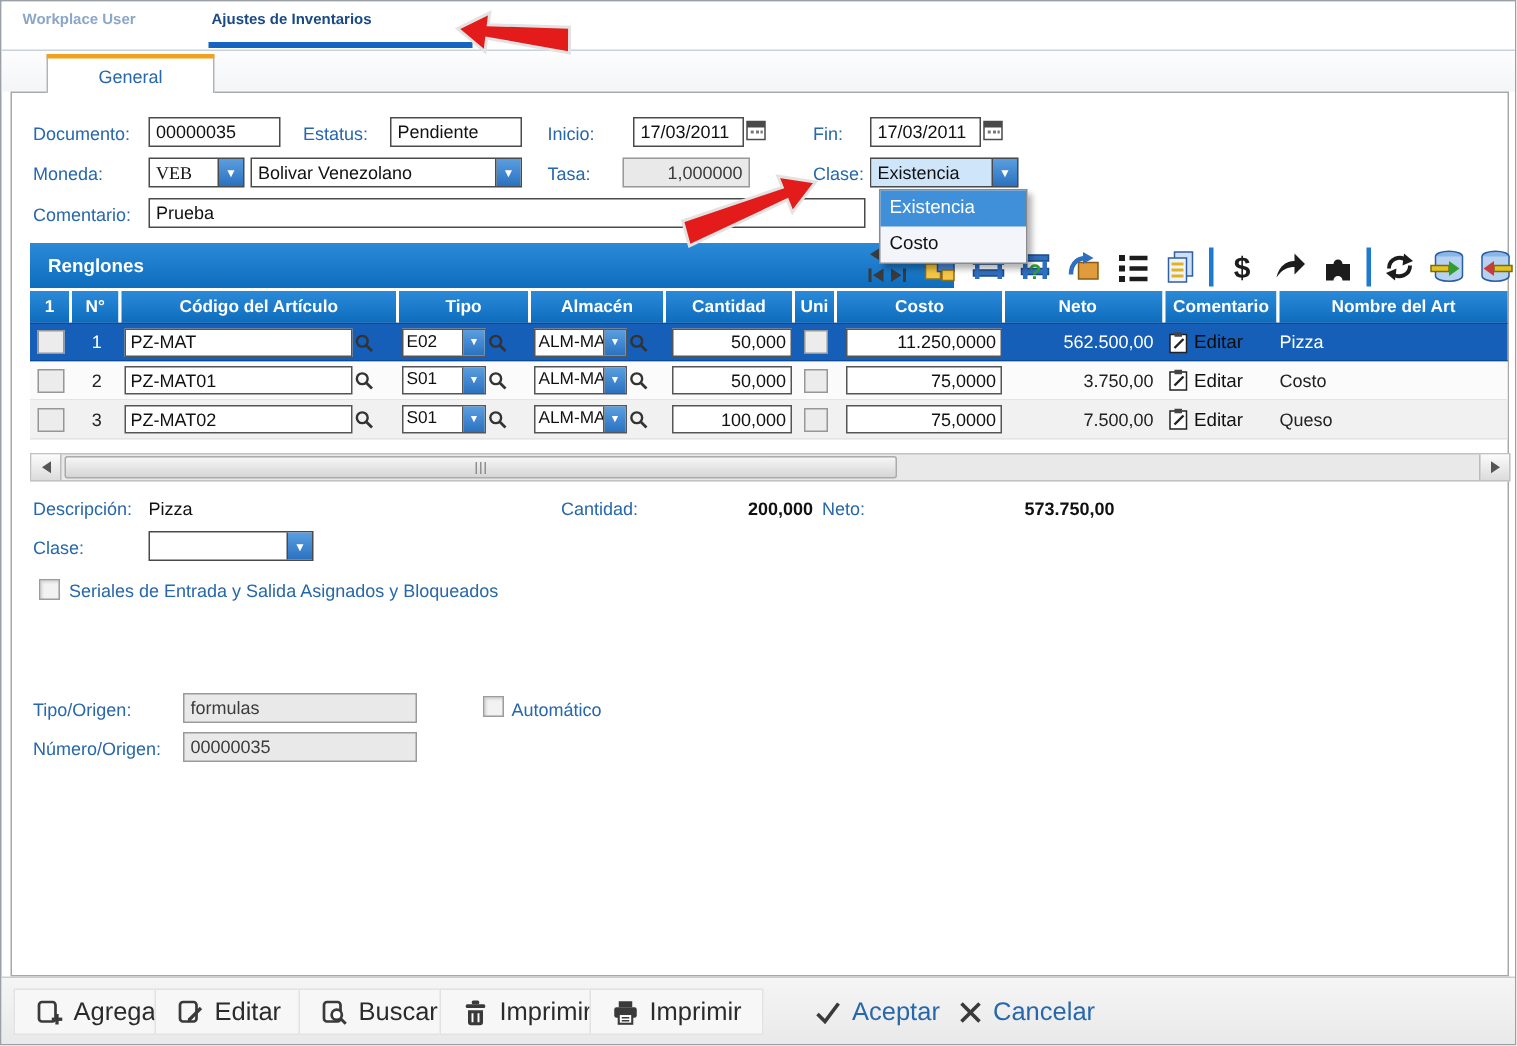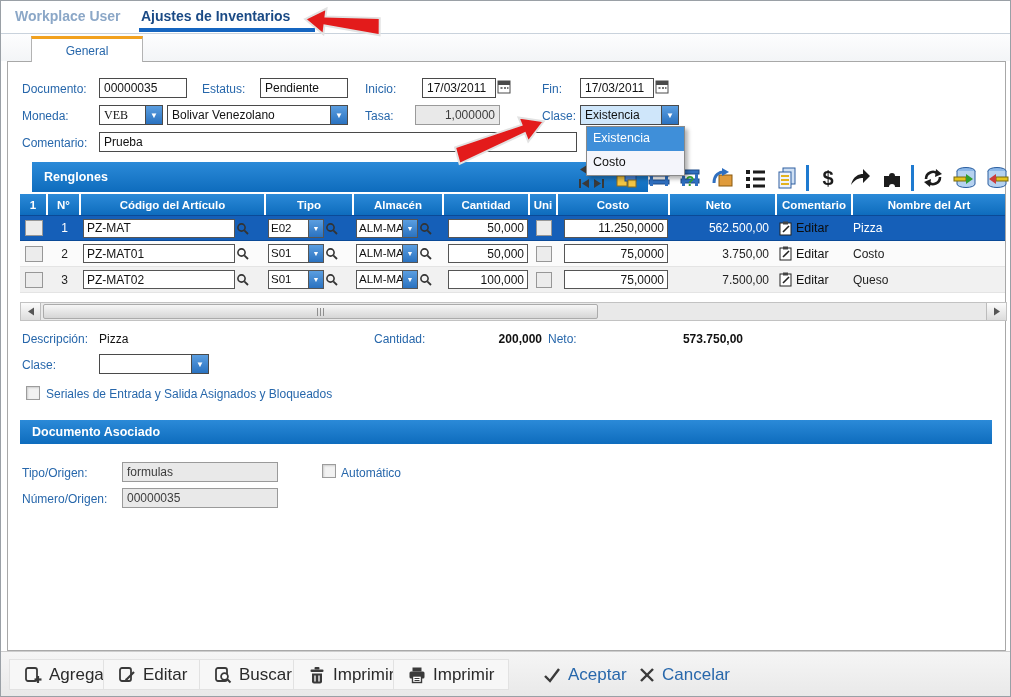--- a/index.html
+++ b/index.html
@@ -1,21 +1,21 @@
 <!DOCTYPE html>
 <html><head>
 <meta charset="utf-8">
 <style>
   * { box-sizing: border-box; margin: 0; padding: 0; }
   body { background:#fff; font-family:"Liberation Sans","DejaVu Sans",sans-serif; }
   .window { position:relative; width:1011px; height:697px; background:#fff; border:1px solid #9aa0a6; overflow:hidden; }
 
   
   .toptabs { position:absolute; left:0; top:0; width:100%; height:33px; background:#fff; border-bottom:1px solid #c9d2dc; }
-  .toptab { position:absolute; top:7px; font-size:14px; font-weight:bold; }
+  .toptab { position:absolute; top:7px; font-size:10px; font-weight:bold; }
   .toptab.inactive { left:14px; color:#8ba7c7; }
   .toptab.active { left:140px; color:#1a4a85; }
   .toptab-underline { position:absolute; left:138px; top:27px; width:176px; height:4px; background:#1565c0; }
 
   
   .substrip { position:absolute; left:0; top:33px; width:100%; height:27px; background:linear-gradient(#fdfdfe,#f3f5f7); }
   .subtab { position:absolute; left:30px; top:35px; width:112px; height:26px; background:#fff; border:1px solid #b3b3b3; border-top:3px solid #f2a11e; border-bottom:none; z-index:3; text-align:center; font-size:12px; color:#2767ab; padding-top:5px; }
 
   
   .panel { position:absolute; left:6px; top:60px; width:999px; height:590px; background:#fff; border:1px solid #a8a8a8; }
@@ -159,21 +159,21 @@
 
     <span class="lbl" style="left:14px; top:74px;">Comentario:</span>
     <input class="inp" style="left: 91px; top: 70px; width: 478px;" value="Prueba">
 
     <svg class="redarrow" style="left:420px; top:50px;" width="125" height="62">
       <g transform="rotate(-22 62 31)">
         <path d="M120,31 L98,18 L98,26 L28,22 L26,39 L98,35 L98,44 Z" fill="#e31b1b" stroke="#e2e2e2" stroke-width="2"></path>
       </g>
     </svg>
 
-    <div class="bluebar" style="left:12px; top:100px; width:616px; height:30px;margin-left:12px;">
+    <div class="bluebar" style="left:12px; top:100px; width:616px; height:30px;">
       <span>Renglones</span>
     </div>
 
     <div class="toolbar">
       <span class="navcluster">
         <svg style="left:1px;top:1px;" width="9" height="11">
             <polygon points="8,1 1,5.5 8,10" fill="#3a3a3a"></polygon>
           </svg>
         <svg style="left:14px;top:1px;" width="9" height="11">
             <polygon points="1,1 8,5.5 1,10" fill="#3a3a3a"></polygon>
@@ -524,23 +524,20 @@
 
     <span class="lbl" style="left:14px; top:296px;">Clase:</span>
     <div class="fsel" style="left:91px; top:292px; width:110px;">
       <span class="txt"></span>
       <span class="btn">▼</span>
     </div>
 
     <span class="checkbox" style="left:18px; top:324px;"></span>
     <span class="lbl" style="left:38px; top:325px;">Seriales de Entrada y Salida Asignados y Bloqueados</span>
 
-    <div class="bluebar" style="left:12px; top:358px; width:972px; height:24px;">
-      <span>Documento Asociado</span>
-    </div>
     <span class="lbl" style="left:14px; top:404px;">Tipo/Origen:</span>
     <input class="inp ro" style="left: 114px; top: 400px; width: 156px;" value="formulas">
     <span class="checkbox" style="left:314px; top:402px;"></span>
     <span class="lbl" style="left:333px; top:404px;">Automático</span>
     <span class="lbl" style="left:14px; top:430px;">Número/Origen:</span>
     <input class="inp ro" style="left: 114px; top: 426px; width: 156px;" value="00000035">
   </div>
 
   <div class="footer">
     <span class="fbtn" style="left:8px;">

